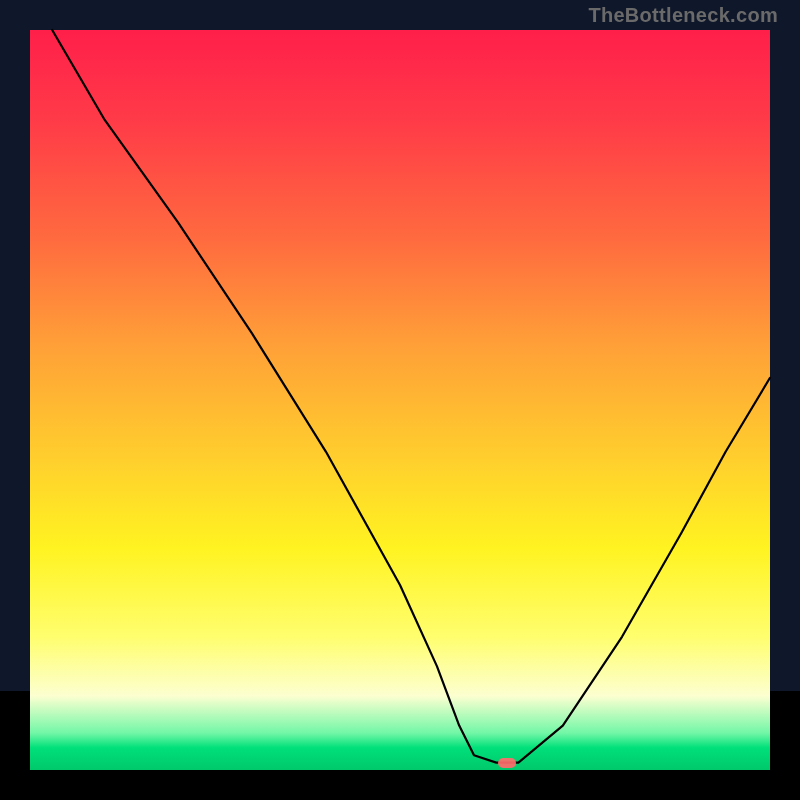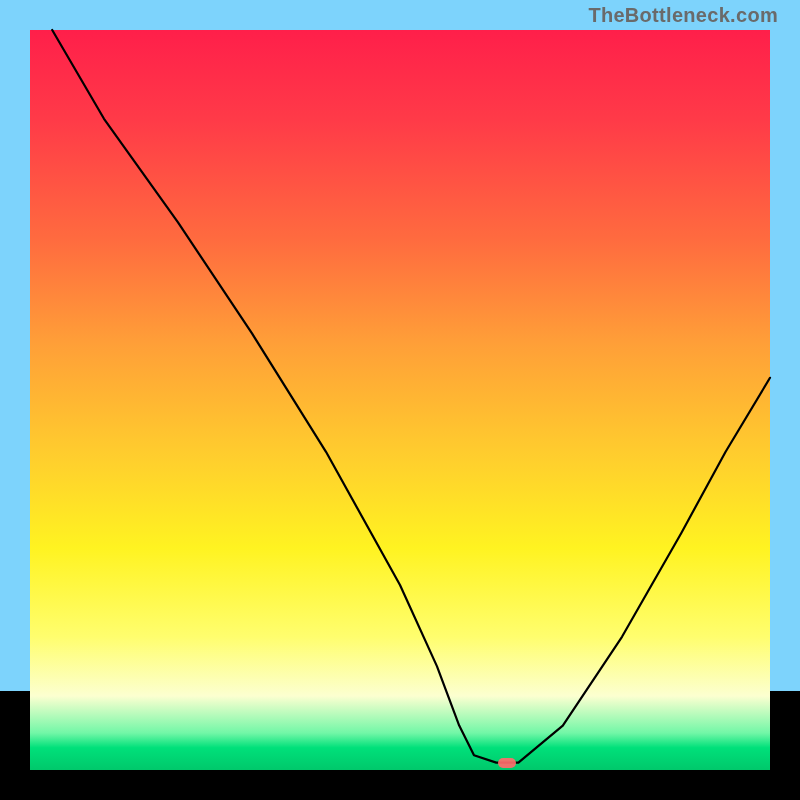--- a/index.html
+++ b/index.html
@@ -8,21 +8,21 @@
     width: 800px;
     height: 800px;
     background: #000;
     overflow: hidden;
     font-family: Arial, Helvetica, sans-serif;
   }
   .frame {
     position: relative;
     width: 800px;
     height: 691px;
-    background: #7dd3fc;
+    background: #0f172a;
     text-align: center;
   }
   .attribution {
     position: absolute;
     top: 4px;
     right: 22px;
     color: #6a6a6a;
     font-size: 20px;
     font-weight: 600;
     letter-spacing: 0.3px;

